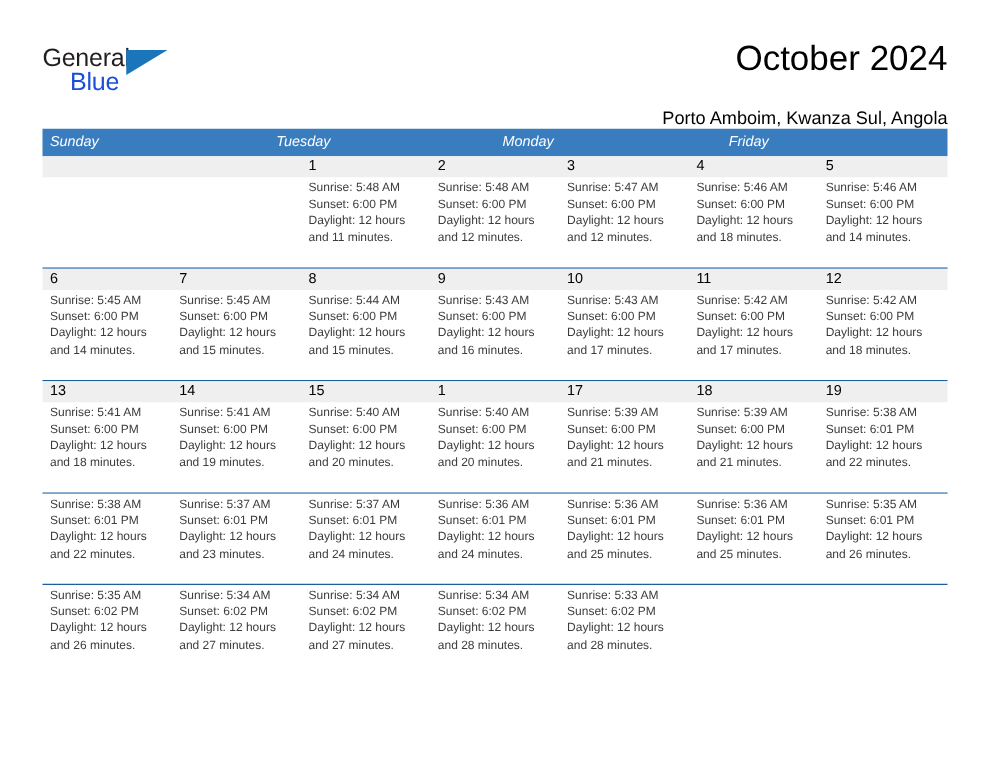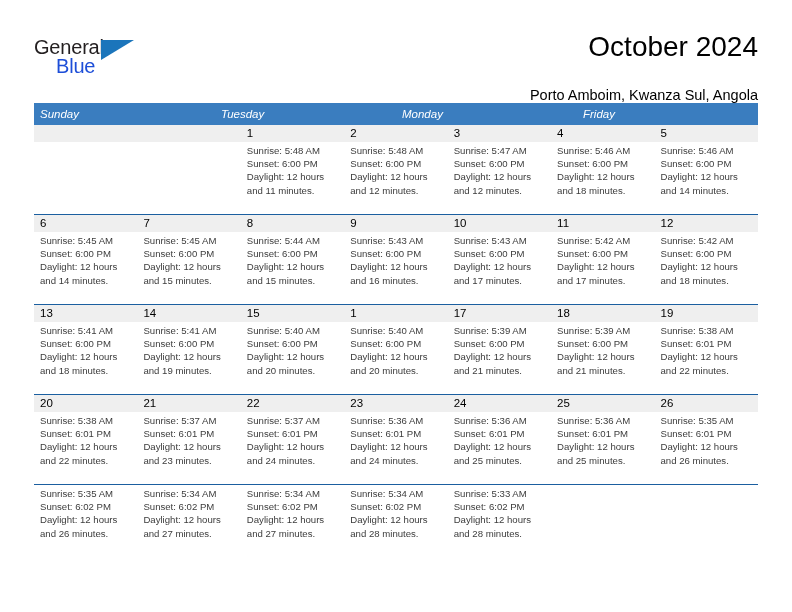--- a/index.html
+++ b/index.html
@@ -325,29 +325,20 @@
             </div>
             <div class="daycell">
               <div class="line">Sunrise: 5:38 AM</div>
               <div class="line">Sunset: 6:01 PM</div>
               <div class="line">Daylight: 12 hours</div>
               <div class="line">and 22 minutes.</div>
             </div>
           </div>
         </div>
         <div class="week">
-          <div class="week-numbers">
-            <div class="daynum">20</div>
-            <div class="daynum">21</div>
-            <div class="daynum">22</div>
-            <div class="daynum">23</div>
-            <div class="daynum">24</div>
-            <div class="daynum">25</div>
-            <div class="daynum">26</div>
-          </div>
           <div class="week-body">
             <div class="daycell">
               <div class="line">Sunrise: 5:38 AM</div>
               <div class="line">Sunset: 6:01 PM</div>
               <div class="line">Daylight: 12 hours</div>
               <div class="line">and 22 minutes.</div>
             </div>
             <div class="daycell">
               <div class="line">Sunrise: 5:37 AM</div>
               <div class="line">Sunset: 6:01 PM</div>

